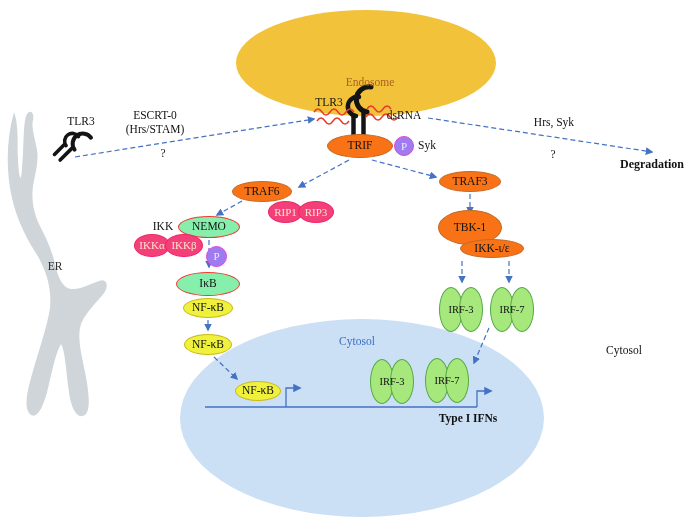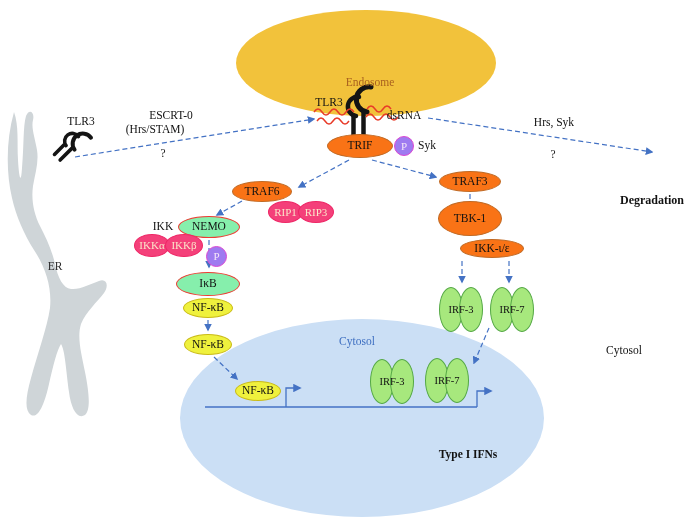--- a/index.html
+++ b/index.html
@@ -22,21 +22,21 @@
   .n-pink{background:#F4407A;border:1.4px solid #EE2766;color:#FBE4C8;font-size:11px;}
   .n-p{background:#9E7BF0;border:1.6px solid #DC48D2;color:#F6E7F8;font-size:11px;}
   .dimer{position:absolute;width:44px;height:45px;}
   .dcell{position:absolute;top:0;width:24px;height:45px;border-radius:50%;
     background:#A7E87D;border:1.3px solid #54A845;box-sizing:border-box;}
   .c1{left:0;} .c2{left:20px;}
   .dlabel{position:absolute;left:0;top:0;width:44px;height:45px;display:flex;
     align-items:center;justify-content:center;font-size:10.5px;z-index:2;}
   .lbl{position:absolute;transform:translate(-50%,-50%);font-size:11.5px;
     white-space:nowrap;line-height:1.2;}
-  .bold{font-weight:bold;font-size:12px;margin-top:36px;}
+  .bold{font-weight:bold;font-size:12px;}
   .center{text-align:center;}
 </style>
 </head>
 <body>
 
 <div class="canvas">
 
   <div class="ellipse endosome"></div>
   <div class="ellipse nucleus"></div>
 
@@ -102,21 +102,21 @@
 
   <div class="lbl" style="left:370px;top:83px;color:#A9611F;">Endosome</div>
   <div class="lbl" style="left:357px;top:342px;color:#3E6FC1;">Cytosol</div>
   <div class="lbl" style="left:55px;top:267px;color:#2b2b2b;">ER</div>
   <div class="lbl" style="left:624px;top:351px;">Cytosol</div>
 
   <div class="lbl" style="left:81px;top:122px;">TLR3</div>
   <div class="lbl" style="left:329px;top:103px;">TLR3</div>
   <div class="lbl" style="left:404px;top:116px;">dsRNA</div>
 
-  <div class="lbl center" style="left:171px;top:116px;text-align:right;">ESCRT-0</div>
+  <div class="lbl center" style="left:155px;top:116px;text-align:right;">ESCRT-0</div>
   <div class="lbl center" style="left:155px;top:130px;">(Hrs/STAM)</div>
   <div class="lbl" style="left:163px;top:154px;">?</div>
   <div class="lbl" style="left:554px;top:123px;">Hrs, Syk</div>
   <div class="lbl" style="left:553px;top:155px;">?</div>
   <div class="lbl bold" style="left:652px;top:164px;">Degradation</div>
   <div class="lbl" style="left:427px;top:146px;">Syk</div>
   <div class="lbl" style="left:163px;top:227px;">IKK</div>
 
   <div class="node n-yellow" style="left:327px;top:134px;width:66px;height:24px;">TRIF</div>
   <div class="node n-p" style="left:394px;top:136px;width:20px;height:20px;">P</div>
@@ -129,21 +129,21 @@
   <div class="node n-pink" style="left:134px;top:234px;width:36px;height:23px;">IKKα</div>
   <div class="node n-pink" style="left:165px;top:234px;width:38px;height:23px;">IKKβ</div>
   <div class="node n-p" style="left:206px;top:246px;width:21px;height:21px;">P</div>
 
   <div class="node n-redborder" style="left:176px;top:272px;width:64px;height:24px;">IκB</div>
   <div class="node n-nfkb" style="left:183px;top:298px;width:50px;height:20px;">NF-κB</div>
   <div class="node n-nfkb" style="left:184px;top:334px;width:48px;height:21px;">NF-κB</div>
   <div class="node n-nfkb" style="left:235px;top:381px;width:46px;height:20px;">NF-κB</div>
 
   <div class="node n-yellow" style="left:439px;top:171px;width:62px;height:21px;">TRAF3</div>
-  <div class="node n-yellow" style="left:438px;top:201px;width:64px;height:35px;">TBK-1</div>
+  <div class="node n-yellow" style="left:438px;top:210px;width:64px;height:35px;">TBK-1</div>
   <div class="node n-yellow" style="left:460px;top:239px;width:64px;height:19px;">IKK-ι/ε</div>
 
   <div class="dimer" style="left:439px;top:287px;">
     <div class="dcell c1"></div>
     <div class="dcell c2"></div>
     <span class="dlabel">IRF-3</span>
   </div>
   <div class="dimer" style="left:490px;top:287px;">
     <div class="dcell c1"></div>
     <div class="dcell c2"></div>

